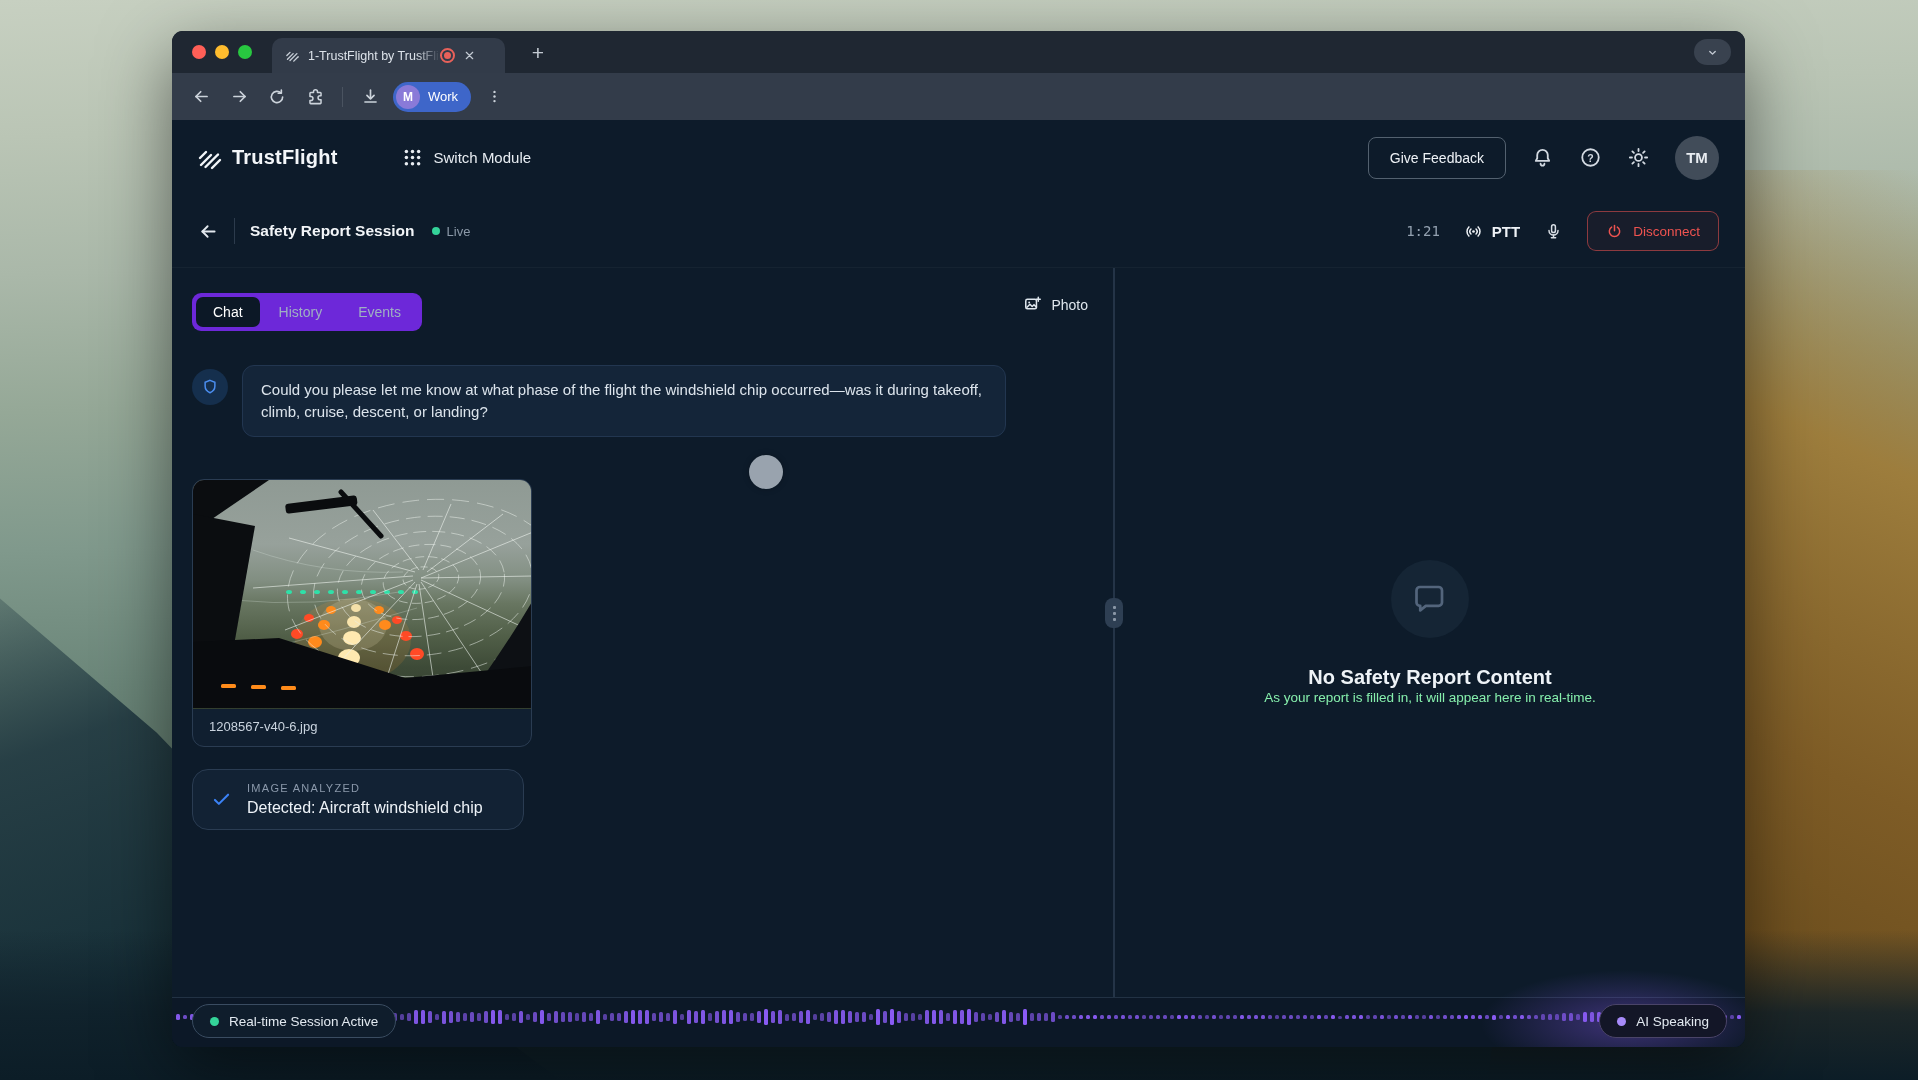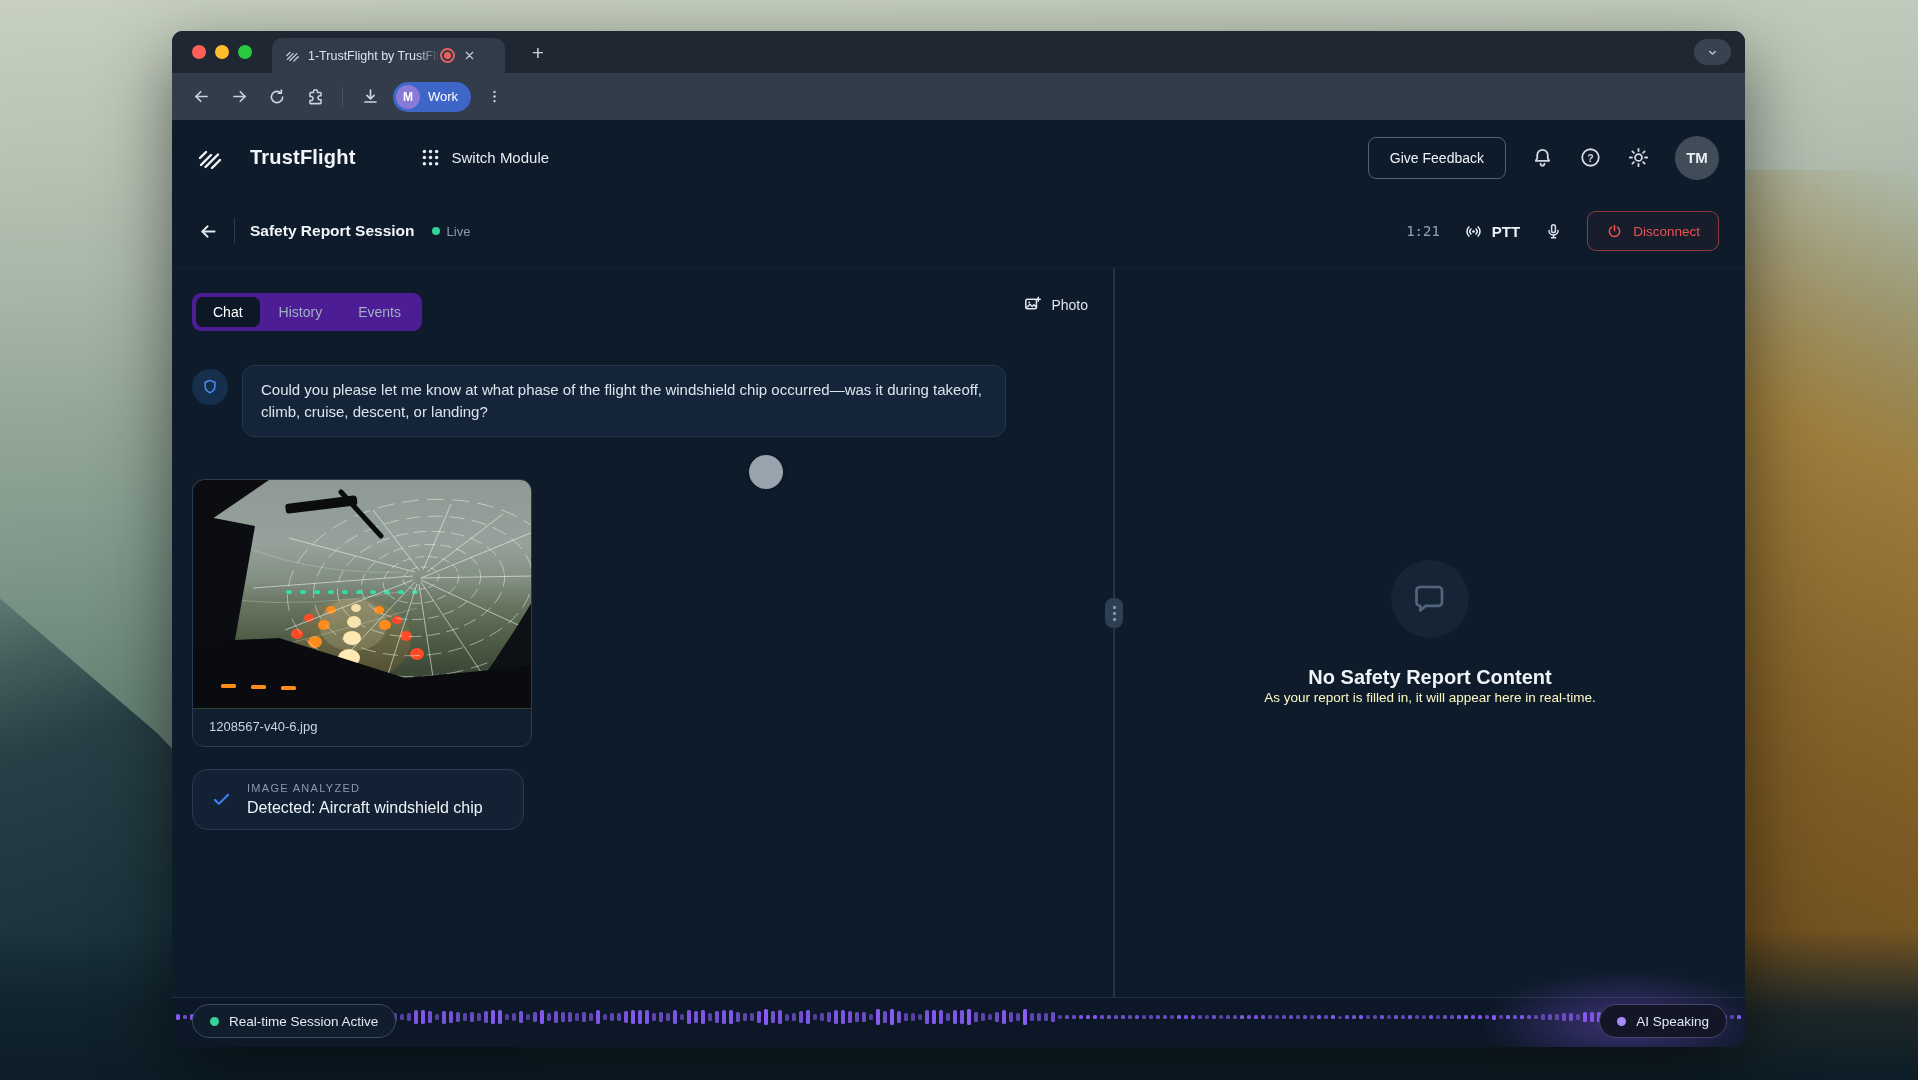--- a/index.html
+++ b/index.html
@@ -48,21 +48,21 @@
   .profile-pill { height:30px; border-radius:15px; background:#3e66c9; display:flex; align-items:center;
     padding:3px 13px 3px 3px; gap:8px; flex:none; }
   .profile-avatar { width:24px; height:24px; border-radius:50%; background:#8a7ad8; color:#fff; font-size:12px;
     font-weight:bold; display:flex; align-items:center; justify-content:center; }
   .profile-label { color:#fff; font-size:13px; }
 
   
   .page { position:relative; height:927px; background:#0d1b2a; display:flex; flex-direction:column; }
 
   .app-header { height:75px; flex:none; display:flex; align-items:center; padding:0 26px; }
-  .brand { display:flex; align-items:center; gap:28px; }
+  .brand { display:flex; align-items:center; gap:10px; }
   .brand-name { font-size:20px; font-weight:bold; color:#f3f6f9; letter-spacing:.2px; }
   .switch-module { margin-left:64px; display:flex; align-items:center; gap:11px; color:#e8edf2; font-size:15px; }
   .hdr-right { margin-left:auto; display:flex; align-items:center; gap:25px; }
   .feedback-btn { height:42px; padding:0 21px; border:1px solid #53616f; border-radius:8px; background:transparent;
     color:#eef2f6; font-size:14px; display:flex; align-items:center; font-family:inherit; }
   .hdr-icon { color:#d2d9e1; display:flex; }
   .user-avatar { width:44px; height:44px; border-radius:50%; background:#414c59; color:#e9edf2; font-size:15px;
     font-weight:bold; display:flex; align-items:center; justify-content:center; }
 
   .session-bar { height:73px; flex:none; display:flex; align-items:center; padding:0 26px; gap:15px;
@@ -78,21 +78,21 @@
   .ptt-wrap { display:flex; align-items:center; gap:9px; color:#eef2f6; }
   .ptt-label { font-size:15px; font-weight:bold; }
   .mic-btn { color:#d8dee5; display:flex; }
   .disconnect-btn { height:40px; padding:0 18px; border-radius:9px; border:1px solid rgba(239,83,80,.55);
     background:rgba(239,83,80,.05); color:#ef5350; font-size:13.5px; display:flex; align-items:center; gap:10px;
     font-family:inherit; }
 
   .content { flex:1; display:flex; min-height:0; }
   .left-panel { width:941px; flex:none; position:relative; padding:25px 20px 0 20px; }
   .panel-top { display:flex; }
-  .tabs-pill { background:#4c1d95; border-radius:9px; padding:4px; display:flex; gap:2px; }
+  .tabs-pill { background:#6d28d9; border-radius:9px; padding:4px; display:flex; gap:2px; }
   .tab-seg { padding:7px 17px; border-radius:7px; font-size:14px; color:#9fb0c2; }
   .tab-seg.active { background:#0c1826; color:#fff; }
   .photo-btn { position:absolute; right:25px; top:27px; display:flex; align-items:center; gap:9px; color:#dfe7ee;
     font-size:14px; background:transparent; border:none; font-family:inherit; }
 
   .message-row { margin-top:34px; display:flex; align-items:flex-start; gap:14px; }
   .msg-avatar { width:36px; height:36px; border-radius:50%; background:#152f4d; display:flex; align-items:center;
     justify-content:center; flex:none; margin-top:4px; color:#4b8ef0; }
   .bubble { max-width:764px; background:#142539; border:1px solid #223650; border-radius:12px; padding:13px 18px;
     font-size:15px; line-height:22px; color:#dce4ec; }
@@ -113,21 +113,21 @@
   .divider { width:2px; flex:none; background:#243447; position:relative; }
   .divider-handle { position:absolute; left:-8px; top:330px; width:18px; height:30px; border-radius:8px;
     background:#2e3f53; display:flex; flex-direction:column; align-items:center; justify-content:center; gap:3px; }
   .grip-dot { width:3px; height:3px; background:#8a97a6; border-radius:1px; }
 
   .right-panel { flex:1; display:flex; flex-direction:column; align-items:center; justify-content:center;
     text-align:center; padding:0 40px; }
   .empty-icon-circle { width:78px; height:78px; border-radius:50%; background:#152535; display:flex;
     align-items:center; justify-content:center; color:#53657c; }
   .empty-title { margin-top:28px; font-size:20px; font-weight:bold; color:#eef3f7; }
-  .empty-subtitle { margin-top:1px; font-size:13.5px; color:#fef9c3; }
+  .empty-subtitle { margin-top:1px; font-size:13.5px; color:#86efac; }
 
   
   .status-bar { position:relative; height:50px; flex:none; border-top:1px solid #223244; background:#0c1827; }
   .ai-glow { position:absolute; right:-30px; top:-30px; width:300px; height:110px;
     background:radial-gradient(ellipse at center, rgba(139,92,246,.38) 0%, rgba(139,92,246,0) 68%); }
   .wave { position:absolute; left:4px; right:4px; top:9px; height:20px; display:flex; align-items:center;
     overflow:hidden; }
   .wbar { width:4px; flex:none; margin-right:3px; background:#8b5cf6; border-radius:1.5px; }
   .pill { position:absolute; top:6px; height:34px; border-radius:17px; background:#0f1d2c; border:1px solid #3a4c61;
     display:flex; align-items:center; gap:10px; padding:0 17px; font-size:13.5px; color:#e2e9f0; }

